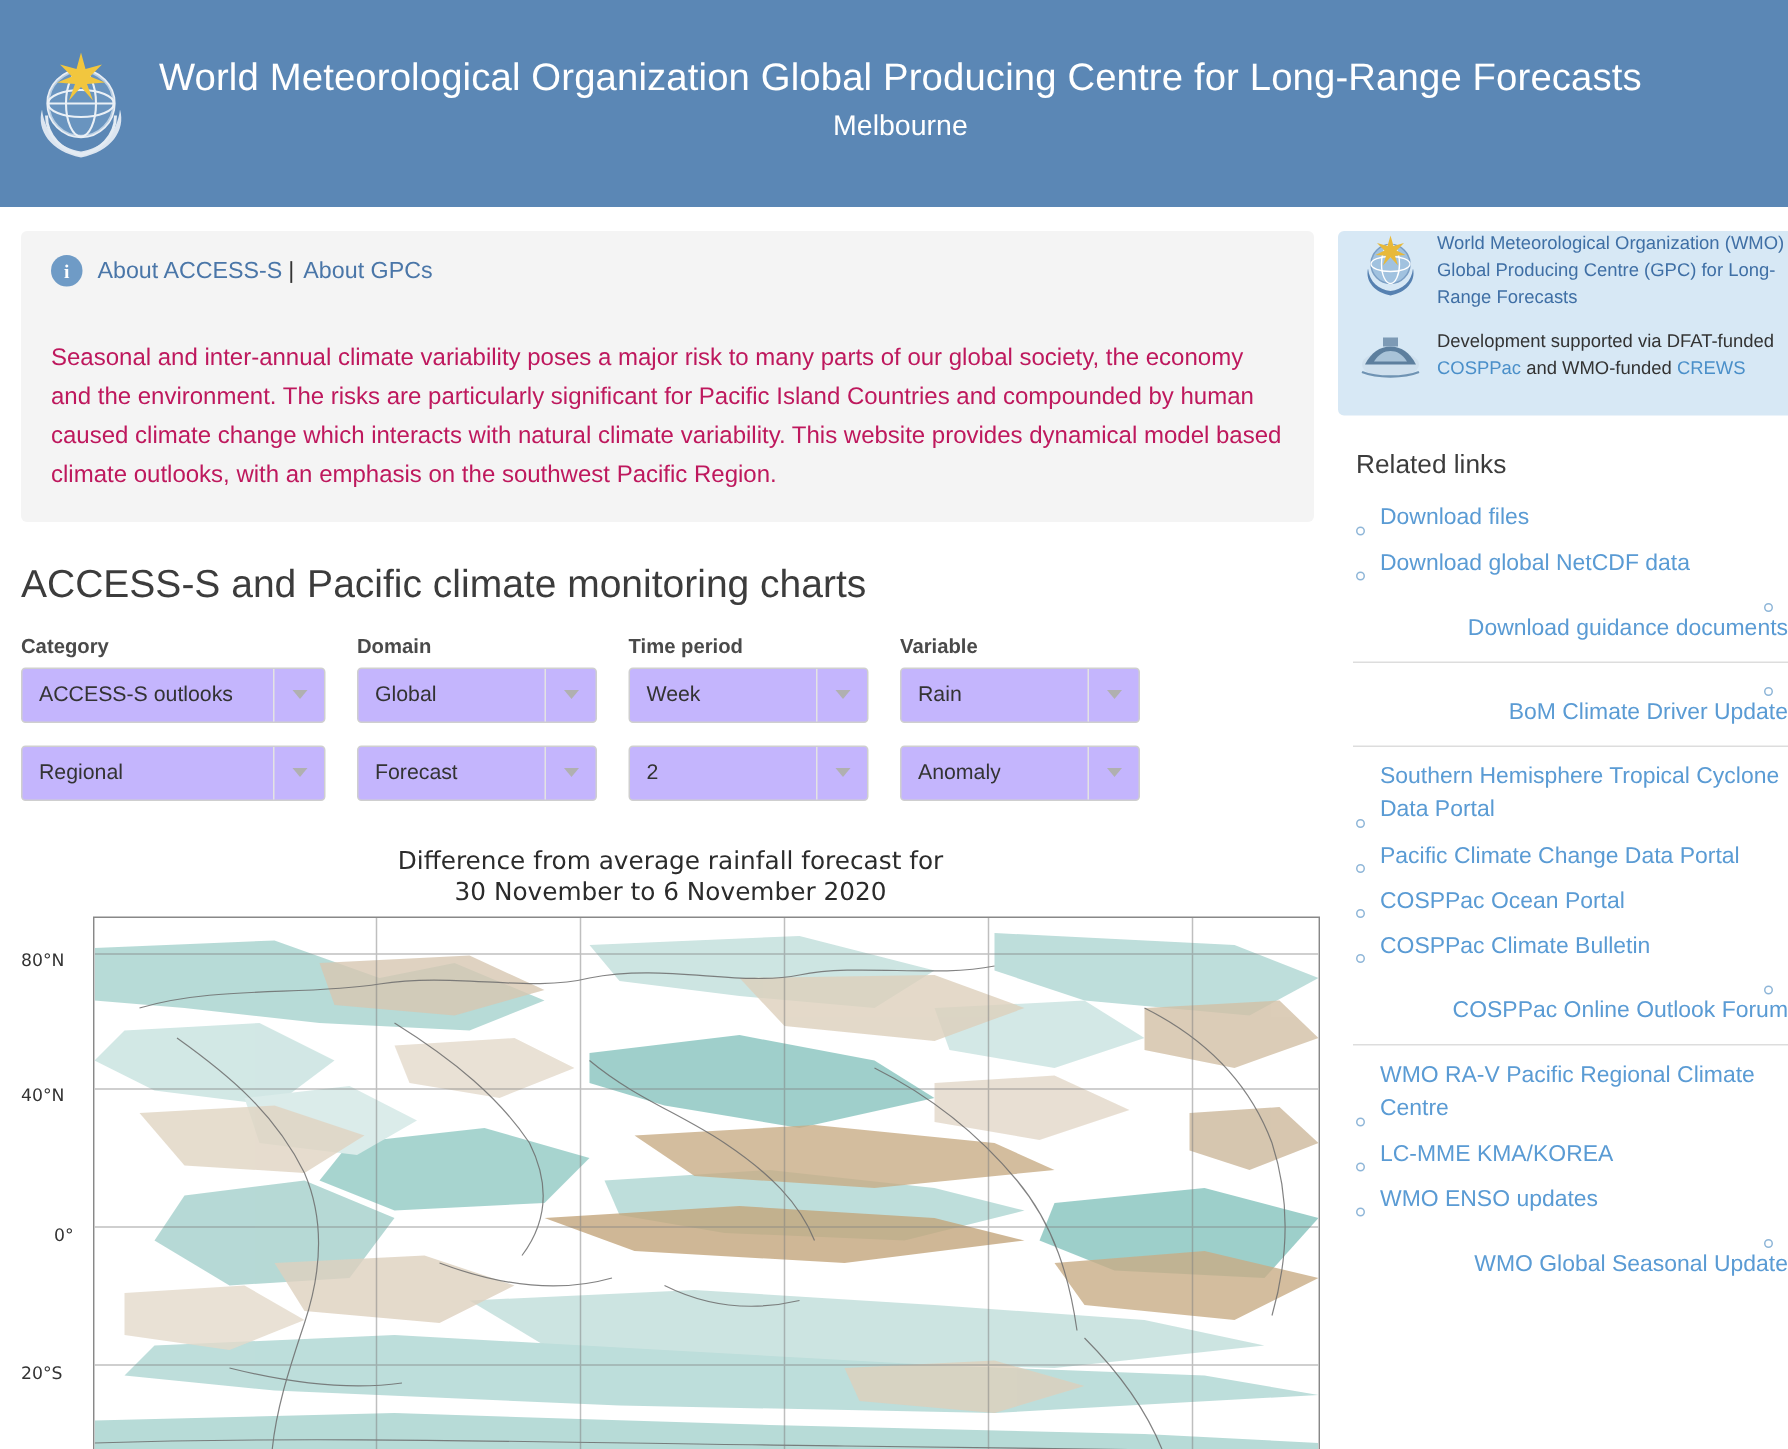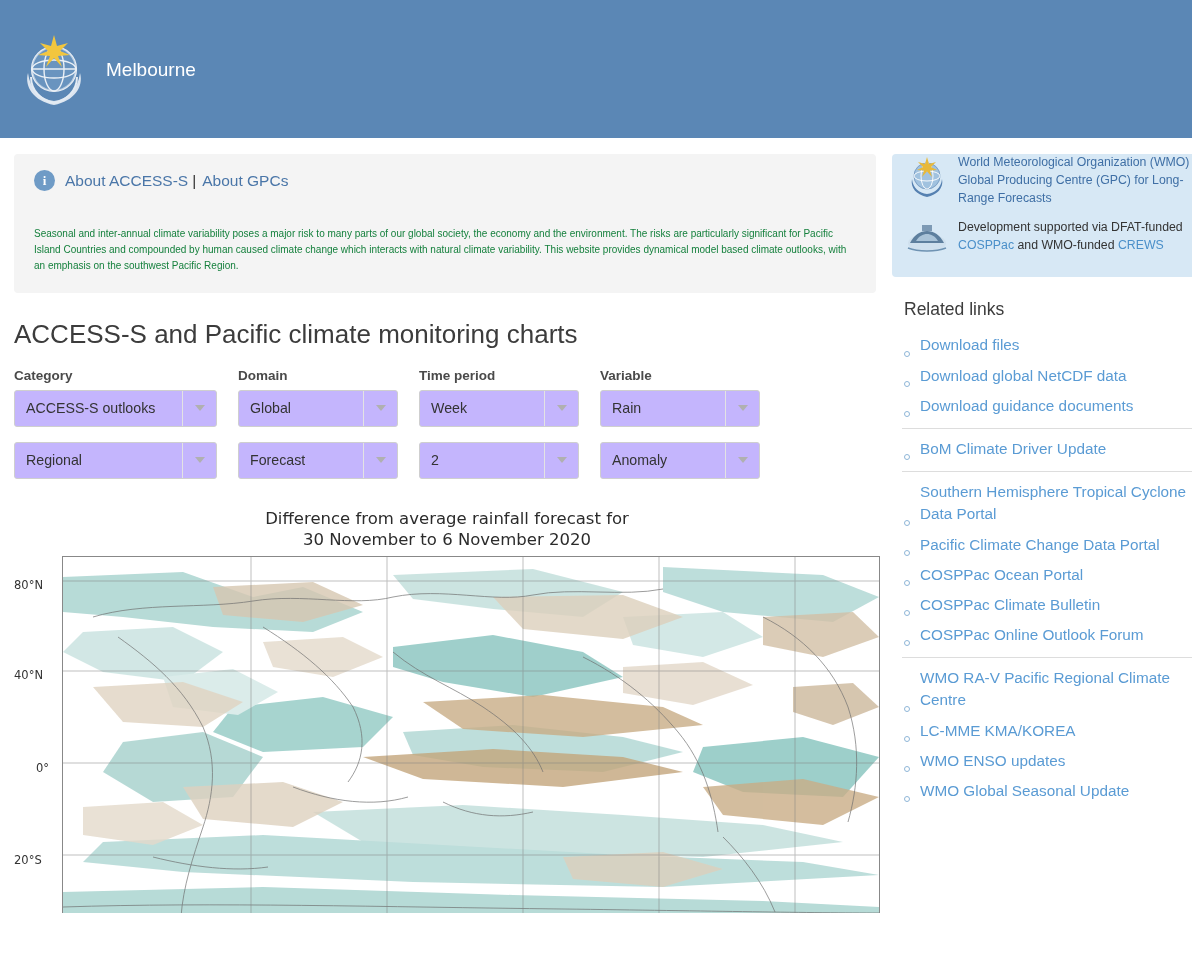--- a/index.html
+++ b/index.html
@@ -65,23 +65,23 @@
     width: 21px; height: 21px; border-radius: 50%;
     background: #6f9bc6; color: #fff;
     font-size: 13px; font-weight: bold;
     display: inline-flex; align-items: center; justify-content: center;
     margin-right: 10px;
     font-family: "Liberation Serif", serif;
   }
   .about-links a { color: #4a76a8; text-decoration: none; }
   .about-sep { color: #333; margin: 0 6px 0 4px; }
   #about-text {
-    font-size: 10px;
+    font-size: 16px;
     line-height: 1.62;
-    color: #15803d;
+    color: #be185d;
     margin-top: 35px;
   }
   
   #section-title {
     font-size: 26px;
     font-weight: normal;
     color: #3c3c3c;
     margin: 26px 0 18px 14px;
   }
   
@@ -187,21 +187,21 @@
   .link-group { border-bottom: 1px solid #dddddd; padding-bottom: 9px; margin-bottom: 9px; }
   .link-group:last-child { border-bottom: none; }
   .link-item {
     display: flex;
     align-items: flex-end;
     font-size: 15.3px;
     line-height: 1.45;
     color: #5a9bd4;
     margin-bottom: 8px;
   }
-  .link-item:last-child { margin-bottom: 2px; }
+  .link-item:last-child { margin-bottom: 2px; flex-direction: column; }
   .bullet {
     flex: 0 0 auto;
     width: 6px; height: 6px;
     border: 1px solid #8fb6d8;
     border-radius: 50%;
     margin: 7px 10px 0 2px;
     background: transparent;
   }
   .link-item a { color: #5a9bd4; text-decoration: none; }
 </style>
@@ -216,20 +216,21 @@
       <ellipse cx="36" cy="40" rx="22" ry="9" fill="none" stroke="#eaf0f6" stroke-width="1.4"></ellipse>
       <ellipse cx="36" cy="40" rx="10" ry="22" fill="none" stroke="#eaf0f6" stroke-width="1.4"></ellipse>
       <line x1="14" y1="40" x2="58" y2="40" stroke="#eaf0f6" stroke-width="1.4"></line>
       <path d="M36 6 L39 17 L50 14 L42 22 L52 26 L40 27 L44 38 L36 29 L28 38 L32 27 L20 26 L30 22 L22 14 L33 17 Z" fill="#f2c63e"></path>
       <path d="M10 44 C6 58 16 72 36 76 C56 72 66 58 62 44 C60 60 50 70 36 72 C22 70 12 60 10 44 Z" fill="#eaf0f6" opacity="0.9"></path>
       <path d="M13 48 C13 62 24 72 36 74" fill="none" stroke="#e3ebf3" stroke-width="2"></path>
       <path d="M59 48 C59 62 48 72 36 74" fill="none" stroke="#e3ebf3" stroke-width="2"></path>
     </svg>
   </div>
   <div id="header-text">
+    <div id="header-title">World Meteorological Organization Global Producing Centre for Long-Range Forecasts</div>
     <div id="header-sub">Melbourne</div>
   </div>
 </div>
 
 <div id="content">
 
   <div id="left-col">
 
     <div id="about-box">
       <div class="about-links">

